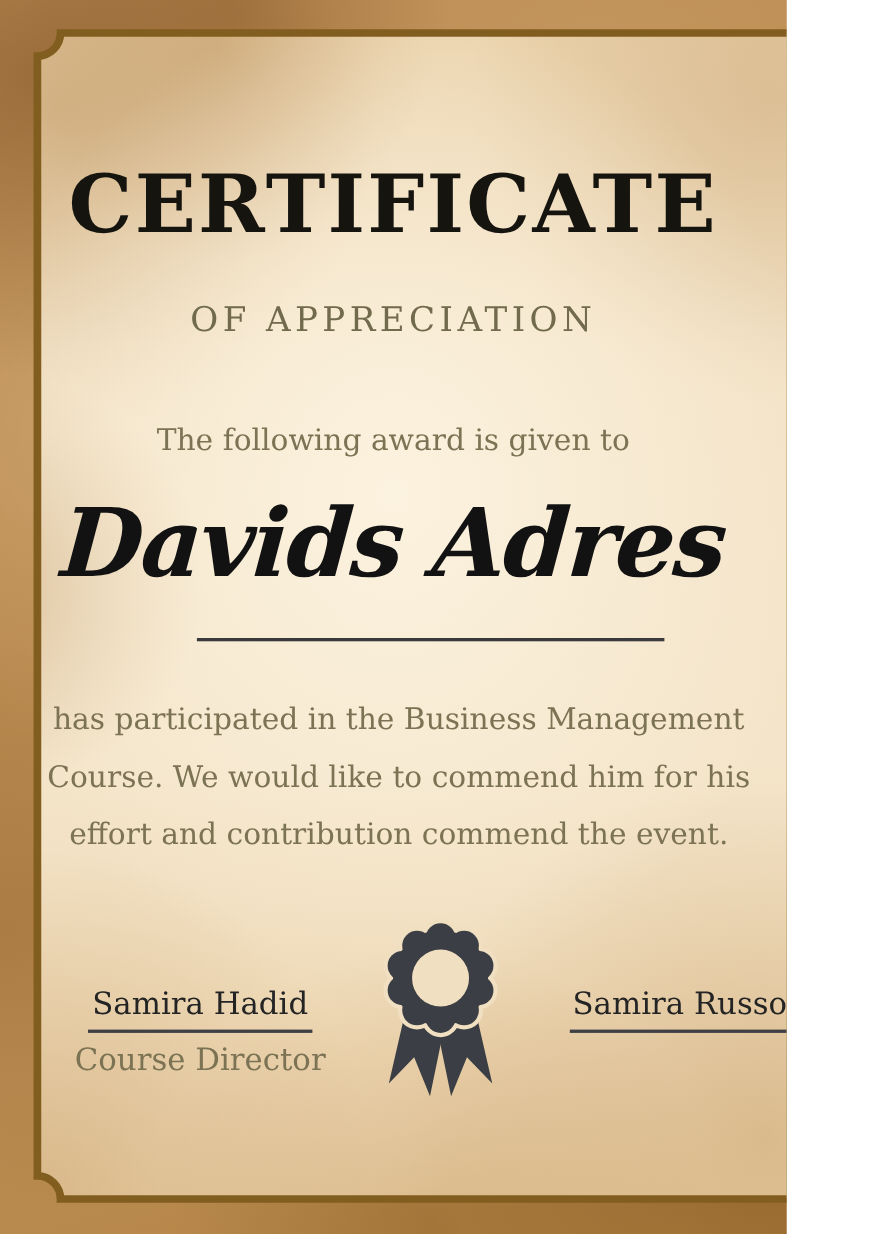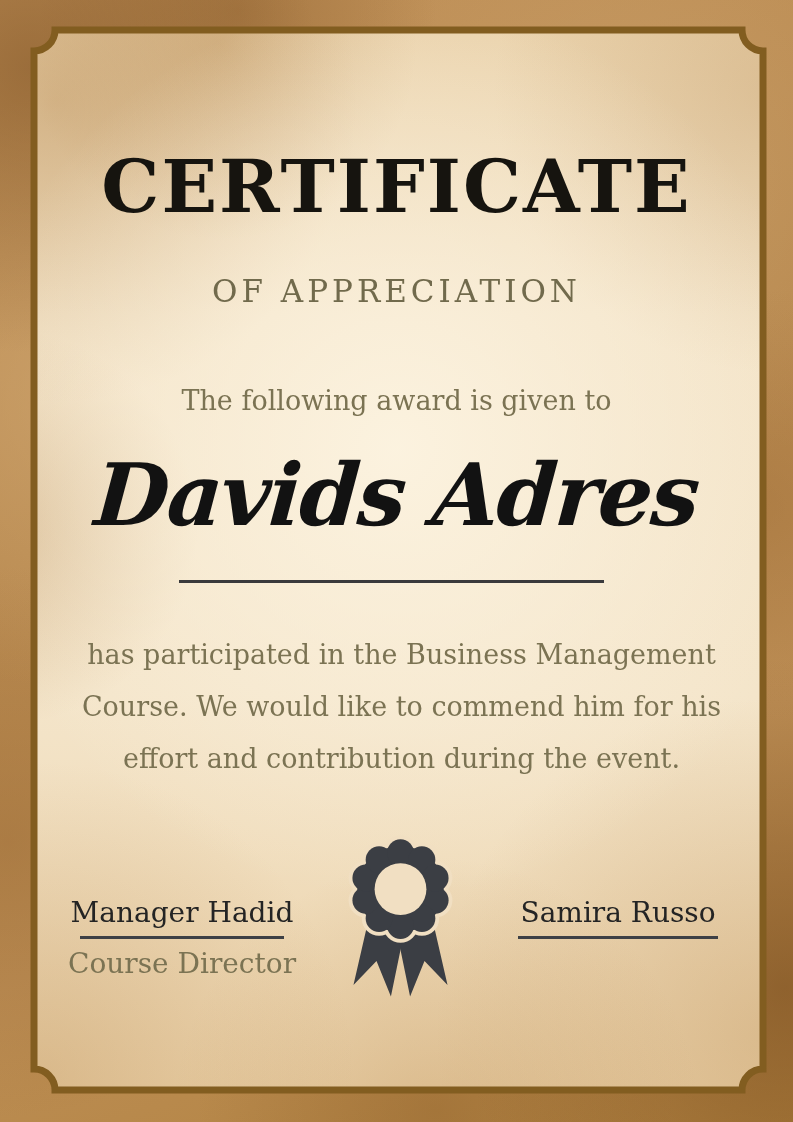--- a/index.html
+++ b/index.html
@@ -1,21 +1,21 @@
 <!DOCTYPE html>
 <html><head>
 <meta charset="utf-8">
 <style>
   * { margin: 0; padding: 0; box-sizing: border-box; }
   html, body { width: 793px; }
   body { font-family: "DejaVu Serif", "Liberation Serif", serif; }
 
   .page {
     position: relative;
-    width: 793px;
+    width: 715px;
     height: 1122px;
     overflow: hidden;
     background-color: #b98950;
     background-image:
       radial-gradient(circle at 4% 6%,  rgba(118,74,29,.50), transparent 22%),
       radial-gradient(circle at 30% 1%, rgba(128,82,34,.40), transparent 16%),
       radial-gradient(circle at 99% 88%, rgba(112,68,26,.55), transparent 26%),
       radial-gradient(circle at 96% 45%, rgba(150,100,46,.35), transparent 22%),
       radial-gradient(circle at 1% 75%,  rgba(146,98,45,.40), transparent 24%),
       radial-gradient(circle at 55% 99%, rgba(132,86,36,.35), transparent 20%),
@@ -118,21 +118,21 @@
 
   <div class="layer intro">The following award is given to</div>
 
   <div class="layer recipient">Davids Adres</div>
 
   <div class="recipient-underline"></div>
 
   <div class="layer body-text">
     <div>has participated in the Business Management</div>
     <div>Course. We would like to commend him for his</div>
-    <div>effort and contribution during the event.</div>
+    <div>effort and contribution commend the event.</div>
   </div>
 
   <svg class="award-icon" viewBox="0 0 124 176" xmlns="http://www.w3.org/2000/svg">
 
     <path d="M 30 86 L 66 104 L 52 172 L 37 135 L 13 160 Z" fill="#3b3e44"></path>
     <path d="M 94 86 L 58 104 L 72 172 L 87 135 L 111 160 Z" fill="#3b3e44"></path>
 
     <g fill="#f1dfc2">
       <circle cx="62" cy="60" r="49"></circle>
       <circle cx="98.1" cy="71.7" r="18"></circle>
@@ -158,21 +158,21 @@
       <circle cx="39.7" cy="29.3" r="14"></circle>
         <circle cx="62" cy="22" r="14"></circle>
       <circle cx="84.3" cy="29.3" r="14"></circle>
         <circle cx="98.1" cy="48.3" r="14"></circle>
     </g>
 
     <circle cx="62" cy="60" r="27" fill="#f1dfc2"></circle>
   </svg>
 
   <div class="sig sig-left">
-    <div class="sig-name">Manager Hadid</div>
+    <div class="sig-name">Samira Hadid</div>
     <div class="sig-line"></div>
     <div class="sig-role">Course Director</div>
   </div>
 
   <div class="sig sig-right">
     <div class="sig-name">Samira Russo</div>
     <div class="sig-line"></div>
   </div>
 
 </div>

